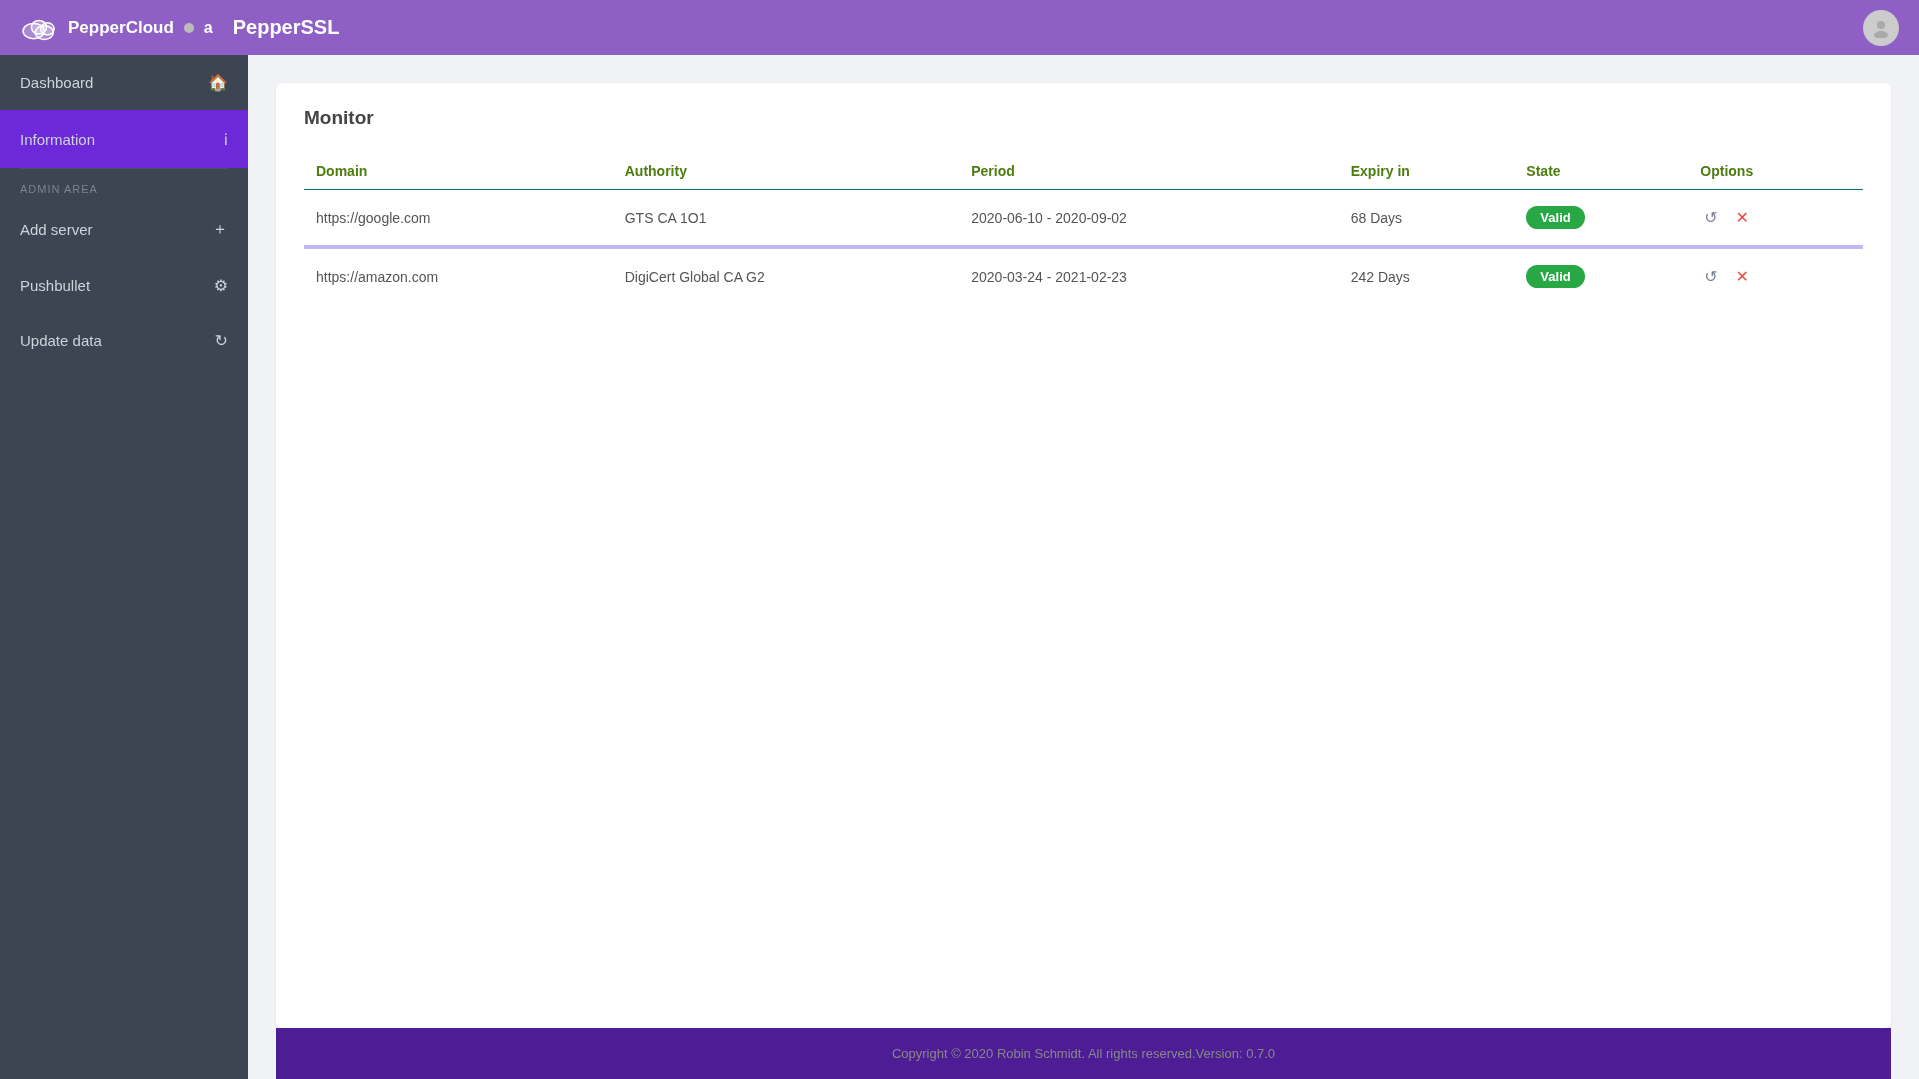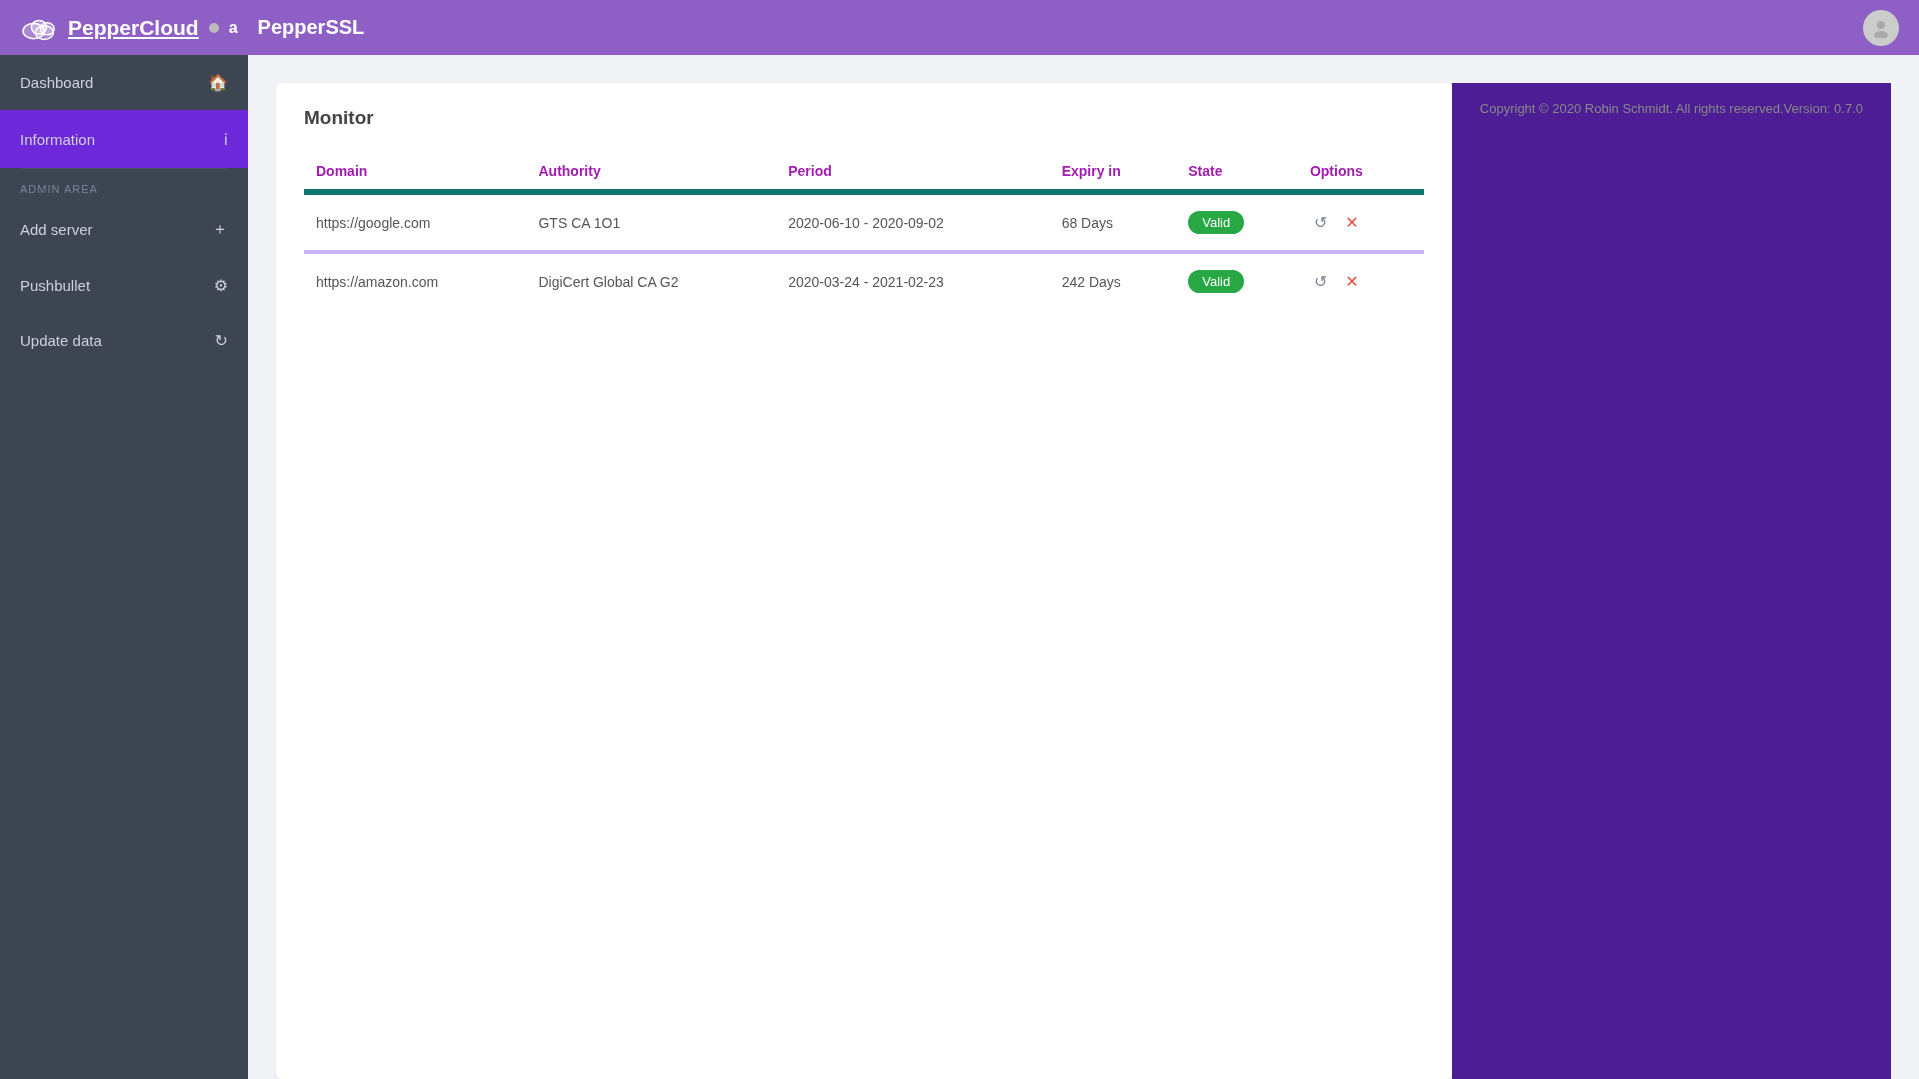--- a/index.html
+++ b/index.html
@@ -14,23 +14,22 @@
       padding: 0 20px;
       flex-shrink: 0;
     }
     .topnav-logo {
       display: flex;
       align-items: center;
       gap: 10px;
     }
     .logo-text {
       color: #fff;
-      font-size: 21px;
-      font-weight: 600;
-      text-decoration: underline;
+      font-size: 17px;
+      font-weight: 600;
     }
     .logo-cloud {
       width: 38px;
       height: 28px;
     }
     .topnav-icons {
       display: flex;
       align-items: center;
       gap: 10px;
       margin-left: 10px;
@@ -109,21 +108,21 @@
       border-top: 1px solid #4a5261;
       margin: 0 20px;
     }
 
     
     .main {
       flex: 1;
       overflow-y: auto;
       padding: 28px 28px 0 28px;
       display: flex;
-      flex-direction: row;
+      flex-direction: column;
     }
 
     
     .card {
       background: #fff;
       border-radius: 6px;
       padding: 24px 28px 28px 28px;
       box-shadow: 0 1px 3px rgba(0,0,0,0.07);
       flex: 1;
     }
@@ -136,41 +135,41 @@
 
     
     table {
       width: 100%;
       border-collapse: collapse;
     }
     thead tr th {
       text-align: left;
       padding: 10px 12px;
       font-size: 14px;
-      color: #a21caf;
-      font-weight: 600;
-      border-bottom: 6px solid #0f766e;
+      color: #4d7c0f;
+      font-weight: 600;
+      border-bottom: 1px solid #0f766e;
     }
     tbody tr td {
       padding: 16px 12px;
       font-size: 14px;
       color: #555;
       border-bottom: 4px solid #c4b5fd;
     }
     tbody tr:last-child td {
       border-bottom: none;
     }
 
     .badge-valid {
       background: #28a745;
       color: #fff;
       padding: 4px 14px;
       border-radius: 20px;
       font-size: 13px;
-      font-weight: 400;
+      font-weight: 700;
       display: inline-block;
     }
 
     .action-btn {
       background: none;
       border: none;
       cursor: pointer;
       font-size: 16px;
       margin-right: 6px;
       padding: 2px 4px;

